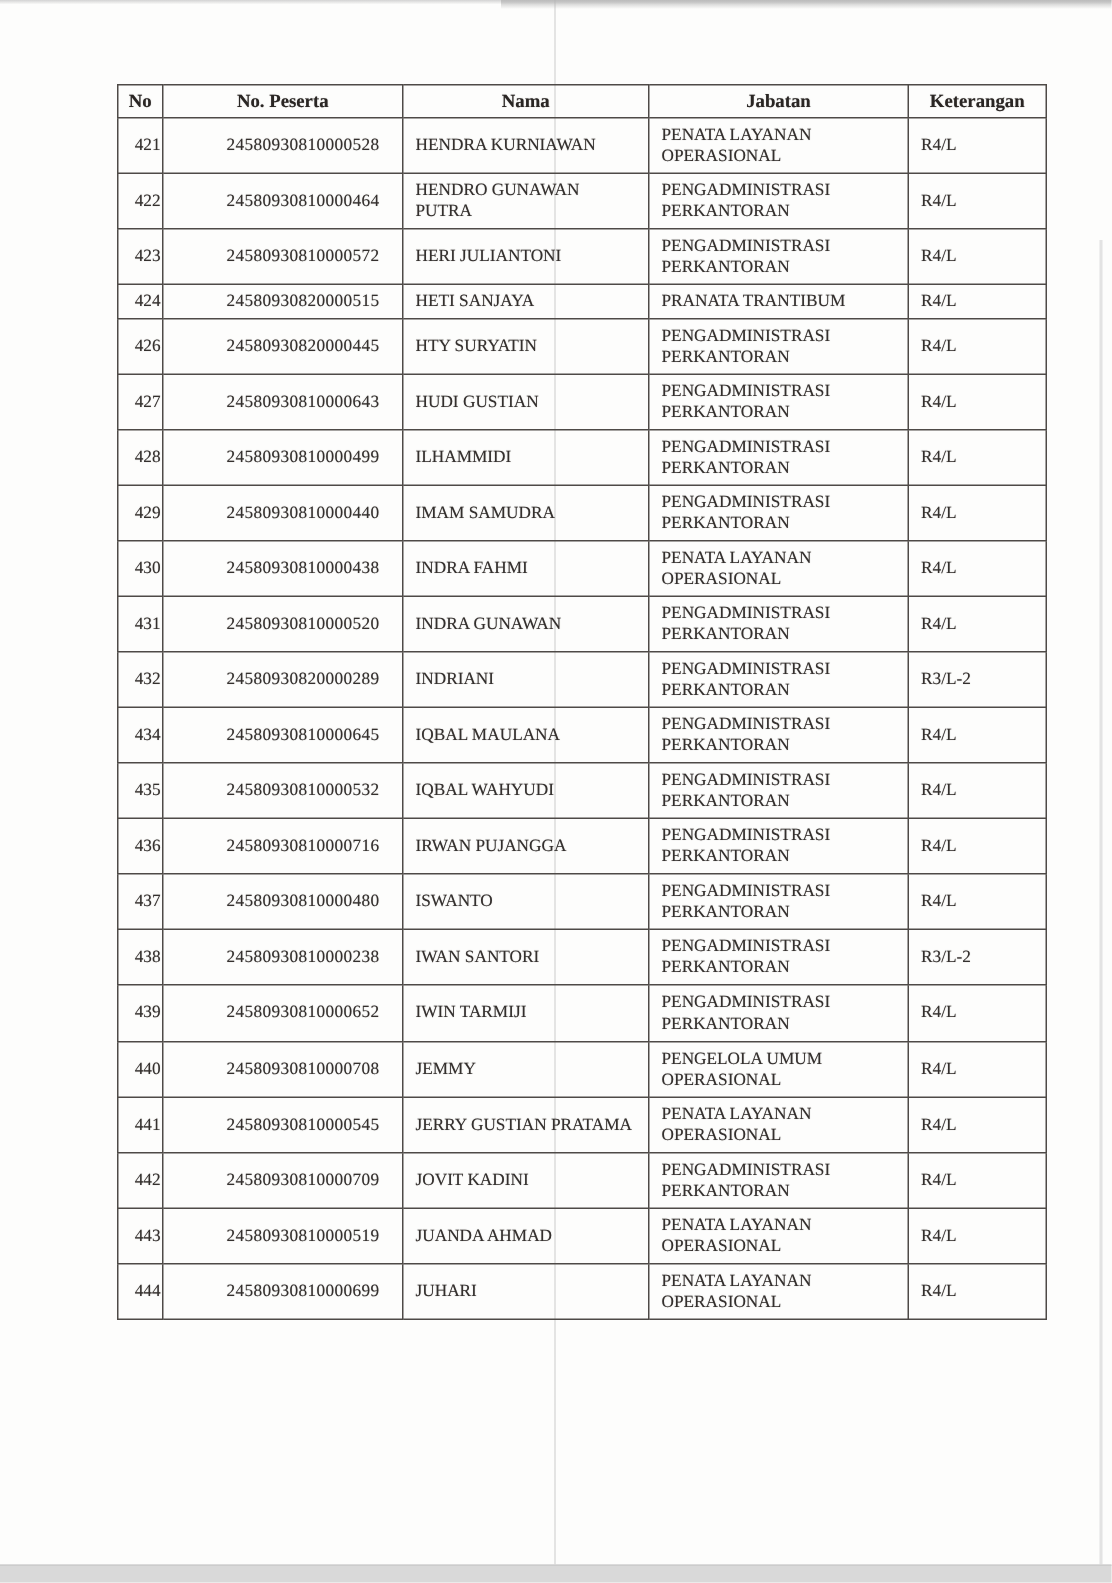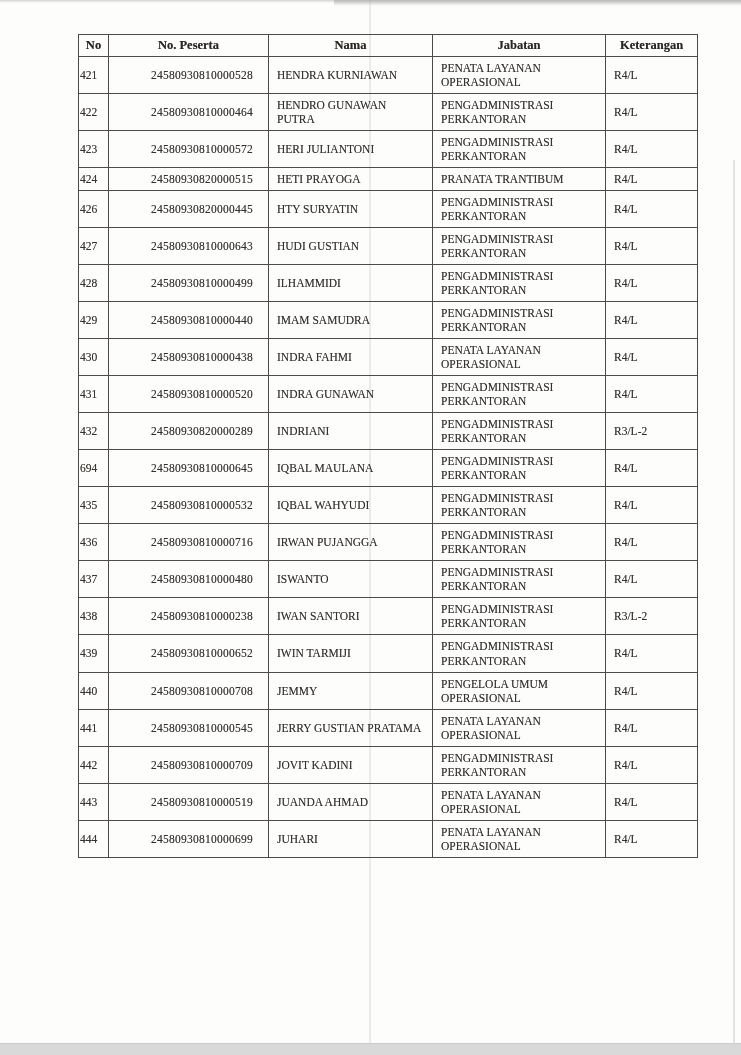--- a/index.html
+++ b/index.html
@@ -15,35 +15,35 @@
   .top-edge{position:absolute;top:0;left:334px;right:0;height:6px;
     background:linear-gradient(to bottom,#bcbcbc,rgba(255,255,255,0));}
   .crease{position:absolute;top:0;bottom:12px;left:369px;width:2px;
     background:linear-gradient(to right,rgba(190,190,190,0),rgba(178,178,178,.5),rgba(190,190,190,0));}
   .right-edge{position:absolute;top:160px;bottom:12px;left:733px;width:2px;
     background:rgba(205,205,205,.55);}
   .bottom-bar{position:absolute;bottom:0;left:0;right:0;height:11px;
     background:#d9d9d9;border-top:1px solid #cccccc;}
   
   table{
-    position:absolute;left:78px;top:34px;width:619px;
+    position:absolute;left:78px;top:56px;width:619px;
     border-collapse:collapse;table-layout:fixed;
     color:#34302e;
   }
   th,td{border:1px solid #4e4a47;}
   th{
     font-size:12.5px;font-weight:bold;text-align:center;
     padding:3px 2px;color:#2a2624;
     text-shadow:0 0 .6px rgba(50,45,42,.55);
   }
   td{
     font-size:11.5px;line-height:1.22;padding:4px 8px;
     text-shadow:0 0 .6px rgba(64,58,55,.5);
   }
-  td.c0{text-align:left;padding:4px 1px;}
+  td.c0{text-align:right;padding:4px 1px;}
   td.c1{letter-spacing:.25px;padding-left:42px;}
   td.c4{}
 </style>
 </head>
 <body>
 
 <div class="page">
   <div class="top-smear"></div>
   <div class="top-edge"></div>
   <div class="crease"></div>
@@ -84,21 +84,21 @@
         <tr>
           <td class="c0">423</td>
           <td class="c1">24580930810000572</td>
           <td class="c2">HERI JULIANTONI</td>
           <td class="c3">PENGADMINISTRASI PERKANTORAN</td>
           <td class="c4">R4/L</td>
         </tr>
         <tr>
           <td class="c0">424</td>
           <td class="c1">24580930820000515</td>
-          <td class="c2">HETI PRAYOGA</td>
+          <td class="c2">HETI SANJAYA</td>
           <td class="c3">PRANATA TRANTIBUM</td>
           <td class="c4">R4/L</td>
         </tr>
         <tr>
           <td class="c0">426</td>
           <td class="c1">24580930820000445</td>
           <td class="c2">HTY SURYATIN</td>
           <td class="c3">PENGADMINISTRASI PERKANTORAN</td>
           <td class="c4">R4/L</td>
         </tr>
@@ -138,21 +138,21 @@
           <td class="c4">R4/L</td>
         </tr>
         <tr>
           <td class="c0">432</td>
           <td class="c1">24580930820000289</td>
           <td class="c2">INDRIANI</td>
           <td class="c3">PENGADMINISTRASI PERKANTORAN</td>
           <td class="c4">R3/L-2</td>
         </tr>
         <tr>
-          <td class="c0">694</td>
+          <td class="c0">434</td>
           <td class="c1">24580930810000645</td>
           <td class="c2">IQBAL MAULANA</td>
           <td class="c3">PENGADMINISTRASI PERKANTORAN</td>
           <td class="c4">R4/L</td>
         </tr>
         <tr>
           <td class="c0">435</td>
           <td class="c1">24580930810000532</td>
           <td class="c2">IQBAL WAHYUDI</td>
           <td class="c3">PENGADMINISTRASI PERKANTORAN</td>

